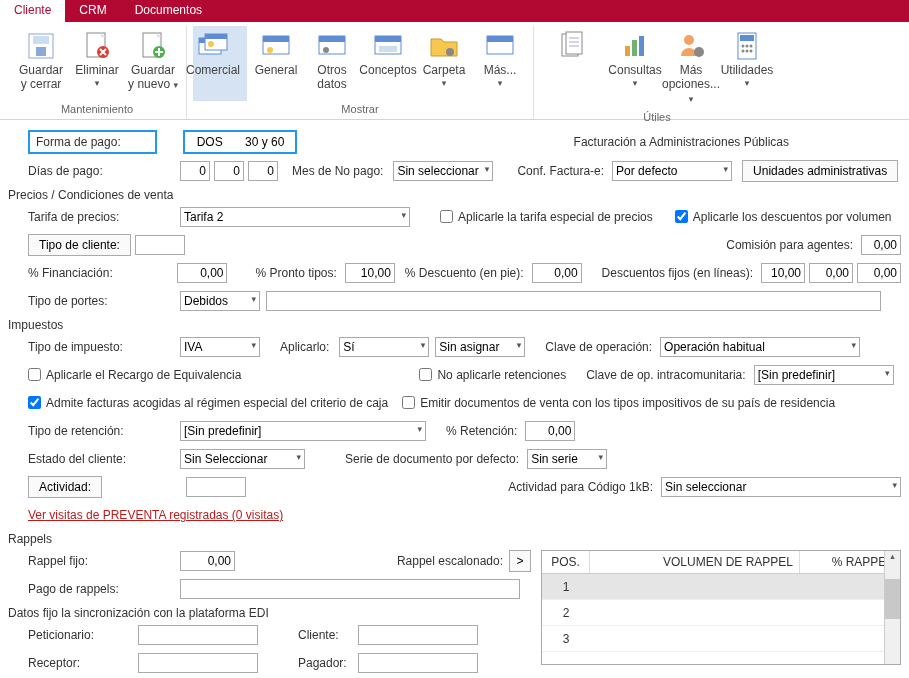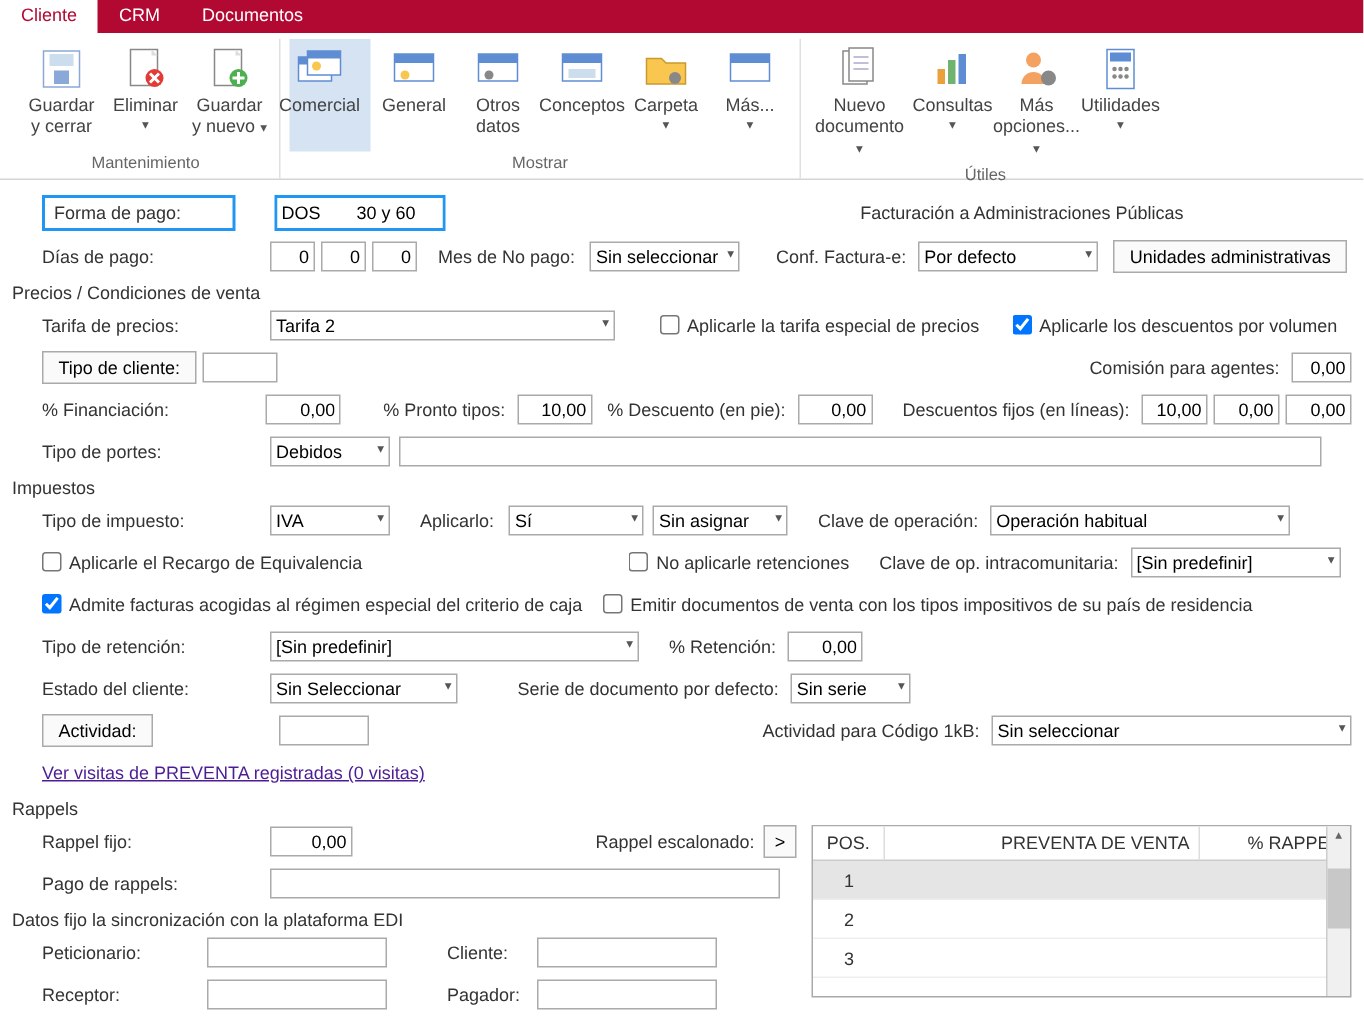--- a/index.html
+++ b/index.html
@@ -16,29 +16,29 @@
 .ricon{width:32px;height:32px;margin-bottom:2px}
 .rlabel{color:#444}
 .rcap{color:#666;font-size:11px;margin:2px 0 4px}
 .arrow-down{font-size:9px;color:#555}
 .form{padding:10px 8px}
 .row{display:flex;align-items:center;margin-bottom:6px;min-height:22px}
 .lbl{color:#333;white-space:nowrap}
 .indent{margin-left:20px}
 input.tx,select.sel{border:1px solid #aaa;height:20px;padding:1px 3px;background:#fff;font-size:12px}
 input.tx{text-align:right}
-input.tx.left{text-align:left}
+input.tx.left{text-align:center}
 .sel{appearance:none;background:#fff;padding-right:16px;text-align:left;position:relative}
 .selwrap{position:relative;display:inline-block}
 .selwrap::after{content:"▾";position:absolute;right:4px;top:3px;font-size:9px;pointer-events:none;color:#555}
 .btn{border:1px solid #aaa;background:#fafafa;height:22px;padding:2px 10px;cursor:pointer}
 .chk{display:inline-flex;align-items:flex-start;gap:5px;cursor:pointer}
 .chk input{width:13px;height:13px}
 .hdr{font-weight:400;margin:6px 0 4px;color:#333}
-.link{text-decoration:underline;color:#4c1d95;cursor:pointer}
+.link{text-decoration:underline;color:#b91c1c;cursor:pointer}
 .hl{border:2px solid #2196f3}
 .table{border:1px solid #aaa;width:360px;height:115px;position:relative}
 .thead{display:flex;background:#fff;border-bottom:1px solid #ccc}
 .th{padding:4px 6px;border-right:1px solid #ddd;text-align:right;color:#333}
 .th:first-child{width:48px;text-align:center}
 .th:nth-child(2){flex:1}
 .th:nth-child(3){width:100px}
 .trow{display:flex;border-bottom:1px solid #eee;height:26px;align-items:center}
 .trow .td:first-child{width:48px;text-align:center}
 .trow.sel{background:#e5e5e5}
@@ -146,21 +146,20 @@
   </div>
 
   <div class="rgroup">
     <div class="rbuttons">
       <div class="rbtn" style="width:66px">
           <svg class="ricon" viewBox="0 0 32 32">
             <rect x="5" y="4" width="16" height="22" fill="#fff" stroke="#888"></rect>
             <rect x="9" y="2" width="16" height="22" fill="#fff" stroke="#888"></rect>
             <path d="M12 8h10M12 12h10M12 16h10" stroke="#aac"></path>
           </svg>
-          <span class="rlabel"><span>Nuevo</span><br><span>documento</span> <span class="arrow-down">▾</span></span>
         </div>
       <div class="rbtn">
           <svg class="ricon" viewBox="0 0 32 32">
             <rect x="6" y="16" width="5" height="10" fill="#e9a23b"></rect>
             <rect x="13" y="10" width="5" height="16" fill="#6fb36f"></rect>
             <rect x="20" y="6" width="5" height="20" fill="#5f8dd3"></rect>
           </svg>
           <span class="rlabel">Consultas</span>
           <span class="arrow-down">▾</span>
         </div>
@@ -346,21 +345,21 @@
         <span class="lbl" style="width:110px">Receptor:</span>
         <input class="tx left" style="width: 120px;">
         <span class="lbl" style="width:60px;margin-left:40px">Pagador:</span>
         <input class="tx left" style="width: 120px;">
       </div>
     </div>
 
     <div class="table" style="margin-left:10px">
       <div class="thead">
         <div class="th">POS.</div>
-        <div class="th">PREVENTA DE VENTA</div>
+        <div class="th">VOLUMEN DE RAPPEL</div>
         <div class="th">% RAPPEL</div>
       </div>
       <div class="trow sel">
           <div class="td">1</div>
         </div>
       <div class="trow">
           <div class="td">2</div>
         </div>
       <div class="trow">
           <div class="td">3</div>

